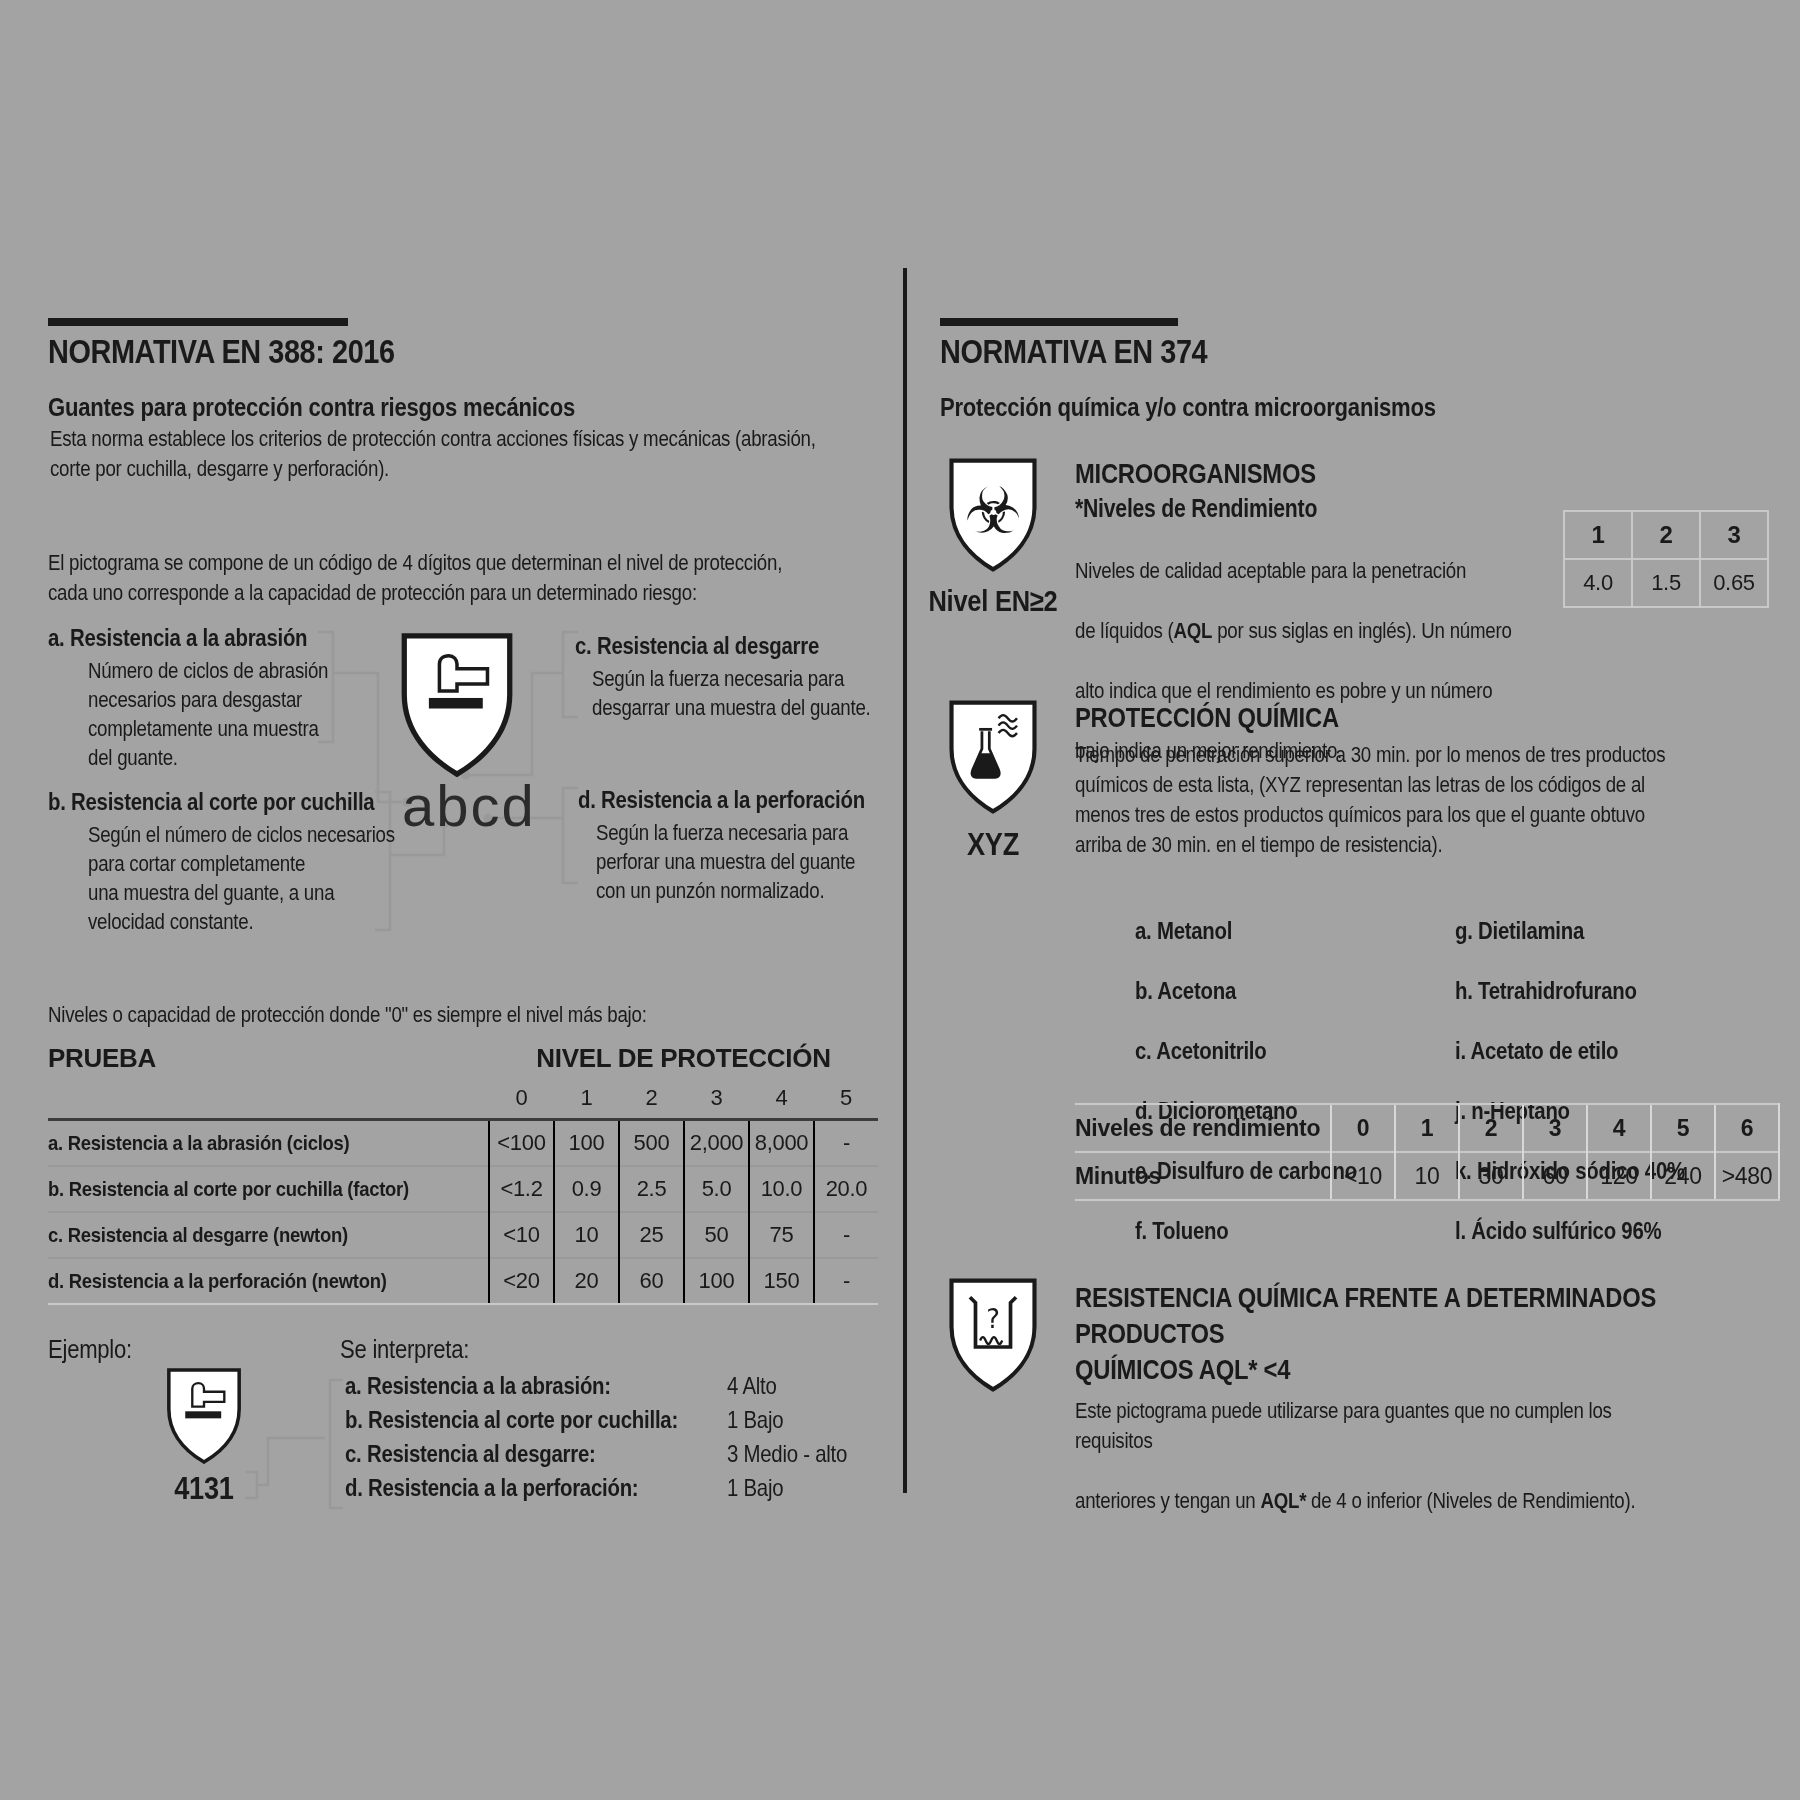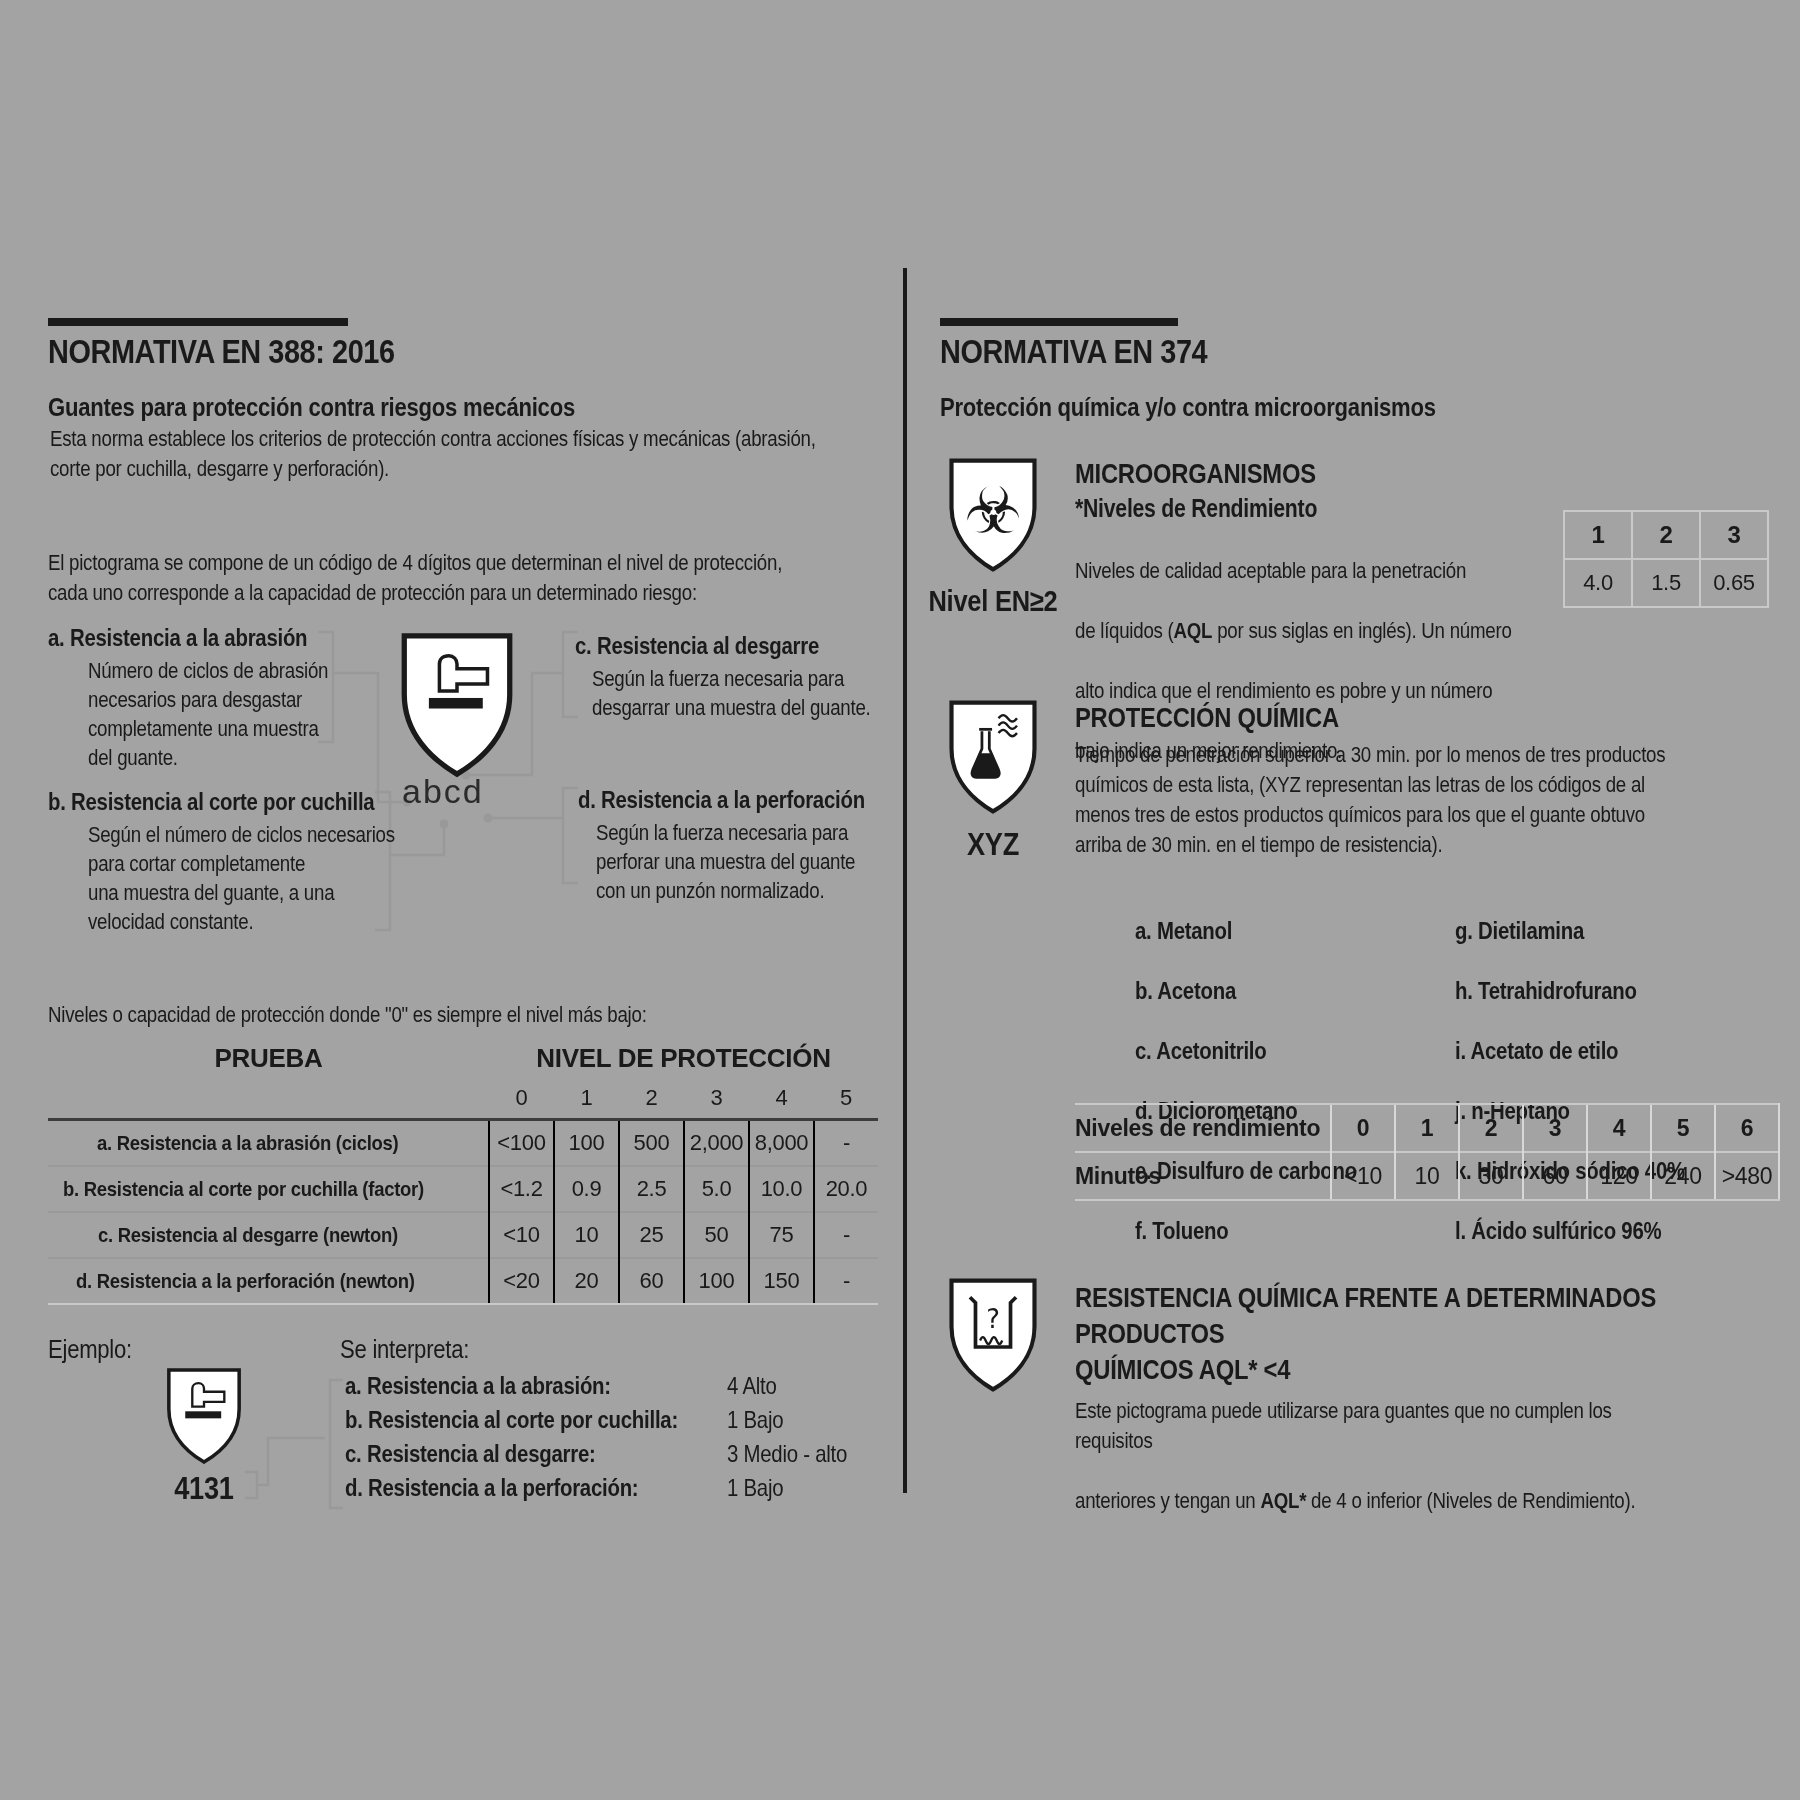--- a/index.html
+++ b/index.html
@@ -10,27 +10,27 @@
   .cond{transform:scaleX(.85);transform-origin:0 0;white-space:pre-line;}
   .condc{transform:scaleX(.85);white-space:pre-line;}
   .h1{font-size:34px;font-weight:bold;letter-spacing:-0.5px;}
   .h2{font-size:26px;font-weight:bold;}
   .h3{font-size:28px;font-weight:bold;}
   .h4{font-size:25px;font-weight:bold;}
   .body{font-size:22px;line-height:30px;}
   .bar{background:#1a1a1a;height:8px;}
   .ctitle{font-size:24px;font-weight:bold;}
   .cdesc{font-size:22px;line-height:29px;}
-  .code{font-size:34px;color:#2b2b2b;letter-spacing:2px;}
+  .code{font-size:58px;color:#2b2b2b;letter-spacing:2px;}
   table{border-collapse:collapse;}
   .bigtable{position:absolute;left:48px;top:1038px;}
   .bigtable td{padding:0;text-align:center;font-size:22px;height:44px;}
   .bigtable .hrow td{height:40px;font-size:26px;font-weight:bold;}
   .bigtable .drow td{height:40px;font-size:22px;}
-  .bigtable .lblc{width:440px;text-align:center;}
+  .bigtable .lblc{width:440px;text-align:left;}
   .bigtable .vc{width:63px;}
   .bigtable .data td{border-top:2px solid #9a9a9a;margin-left:32px;}
   .bigtable .first td{border-top:3px solid #3c3c3c;}
   .bigtable .last td{border-bottom:2px solid #c9c9c9;}
   .bigtable .data .vc{border-left:2px solid #000000;}
   .rowlbl{display:inline-block;transform:scaleX(.88);transform-origin:0 50%;white-space:nowrap;font-weight:bold;font-size:21px;}
   .mini{position:absolute;left:1563px;top:510px;}
   .mini td{width:64px;height:44px;text-align:center;font-size:22px;border:2px solid #c9c9c9;}
   .mini .hd td{font-weight:bold;font-size:24px;}
   .perf{position:absolute;left:1075px;top:1103px;}

